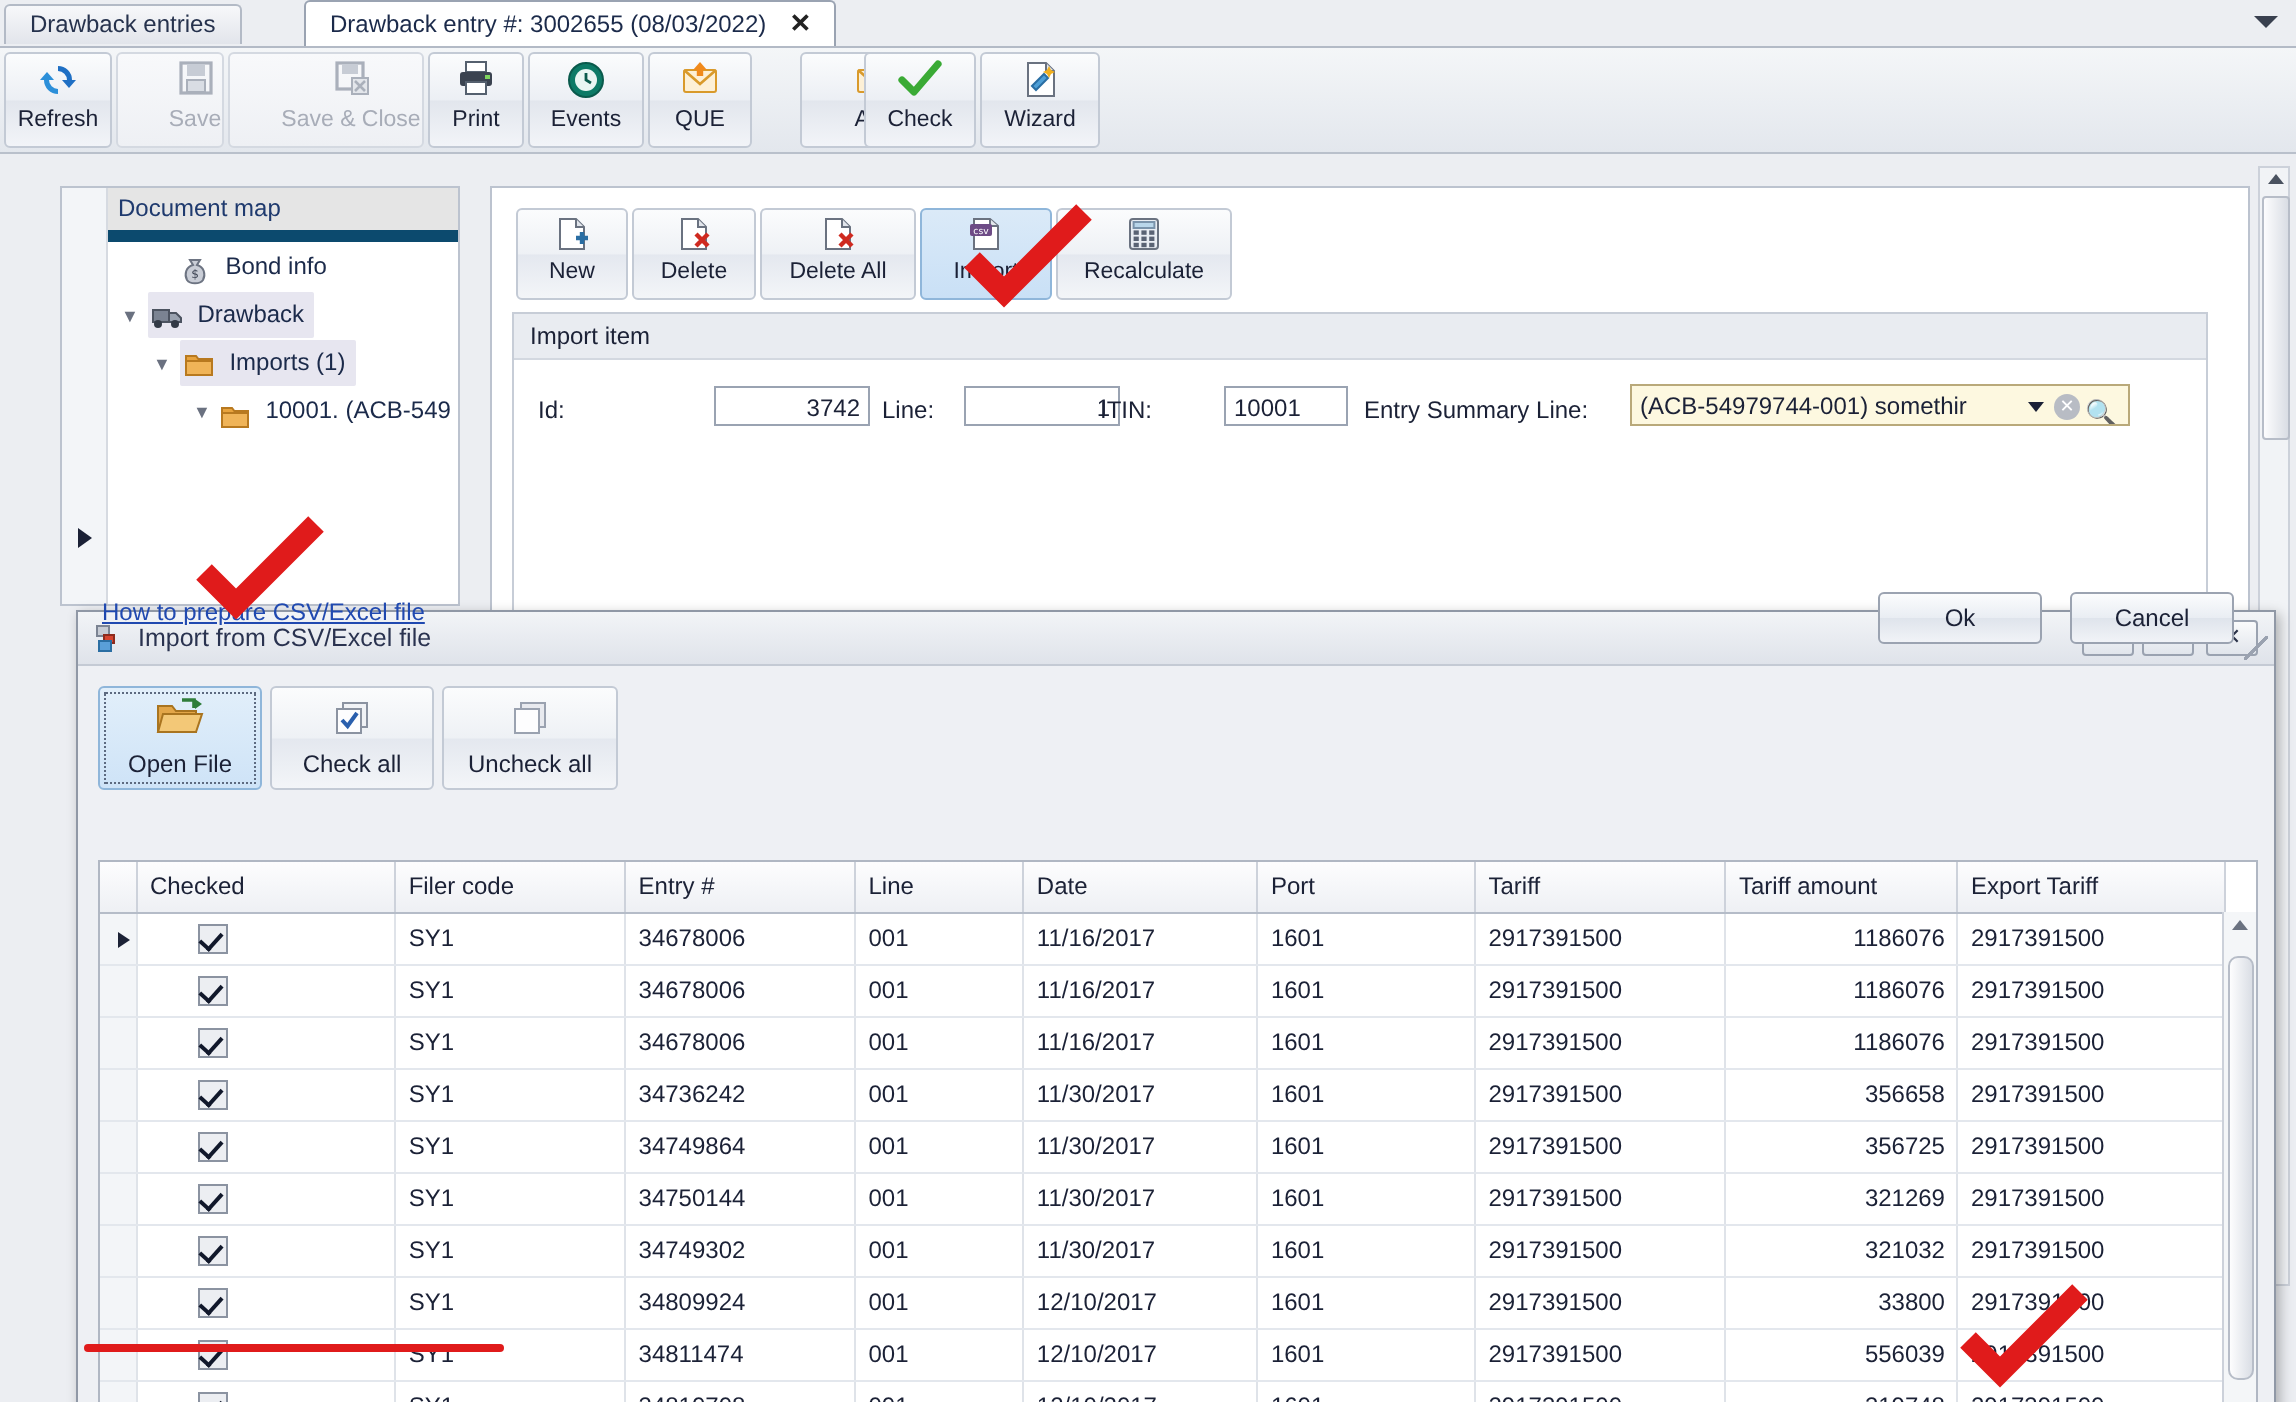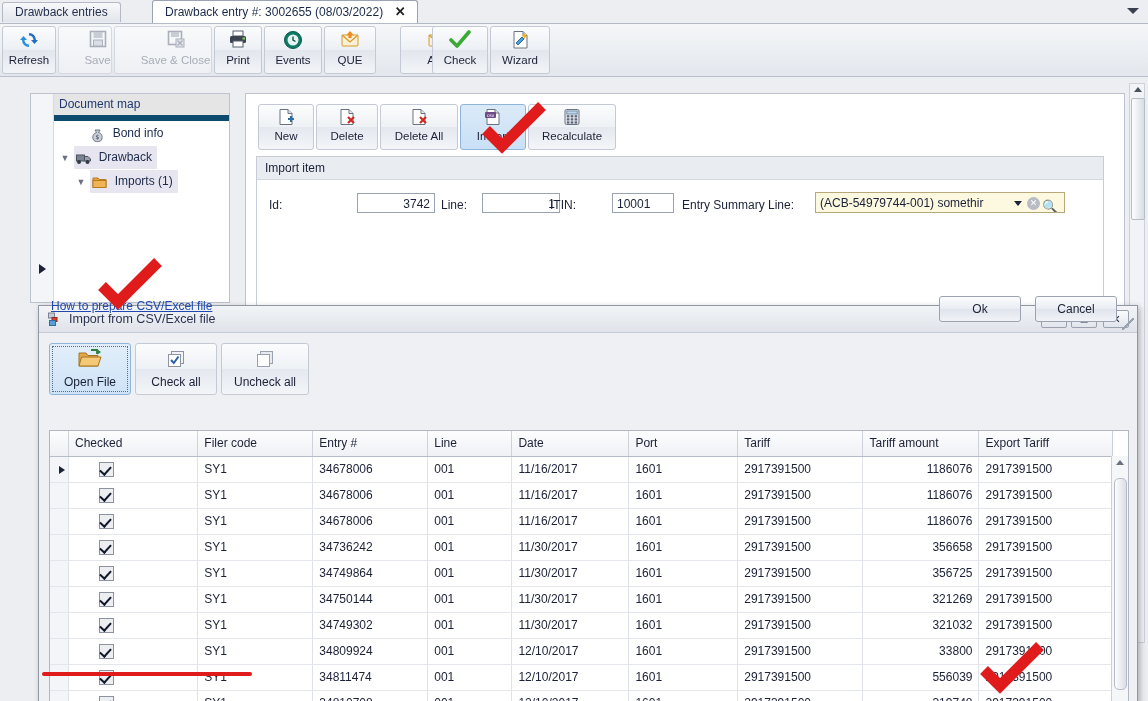--- a/index.html
+++ b/index.html
@@ -526,20 +526,30 @@
             <span class="tico">
               <svg width="15" height="14" viewBox="0 0 15 14">
                 <path d="M1 3 H6 L7.2 4.5 H14 V12.5 H1 Z" fill="#e8a33d" stroke="#b8791f"></path>
                 <rect x="1" y="5.5" width="13" height="7" fill="#f0b458" stroke="#b8791f"></rect>
               </svg>
             </span>
             <span>Imports (1)</span>
           </span>
         </div>
 
+        <div class="trow" style="padding-left:36px;">
+          <span class="twist">▼</span>
+          <span class="tico">
+            <svg width="15" height="14" viewBox="0 0 15 14">
+              <path d="M1 3 H6 L7.2 4.5 H14 V12.5 H1 Z" fill="#e8a33d" stroke="#b8791f"></path>
+              <rect x="1" y="5.5" width="13" height="7" fill="#f0b458" stroke="#b8791f"></rect>
+            </svg>
+          </span>
+          <span>10001. (ACB-549</span>
+        </div>
 
       </div>
     </div>
 
     <div class="contentpanel">
       <div class="ctoolbar">
 
         <div class="cbtn" style="left:0;width:56px;">
           <span class="ic">
             <svg width="18" height="18" viewBox="0 0 18 18">

